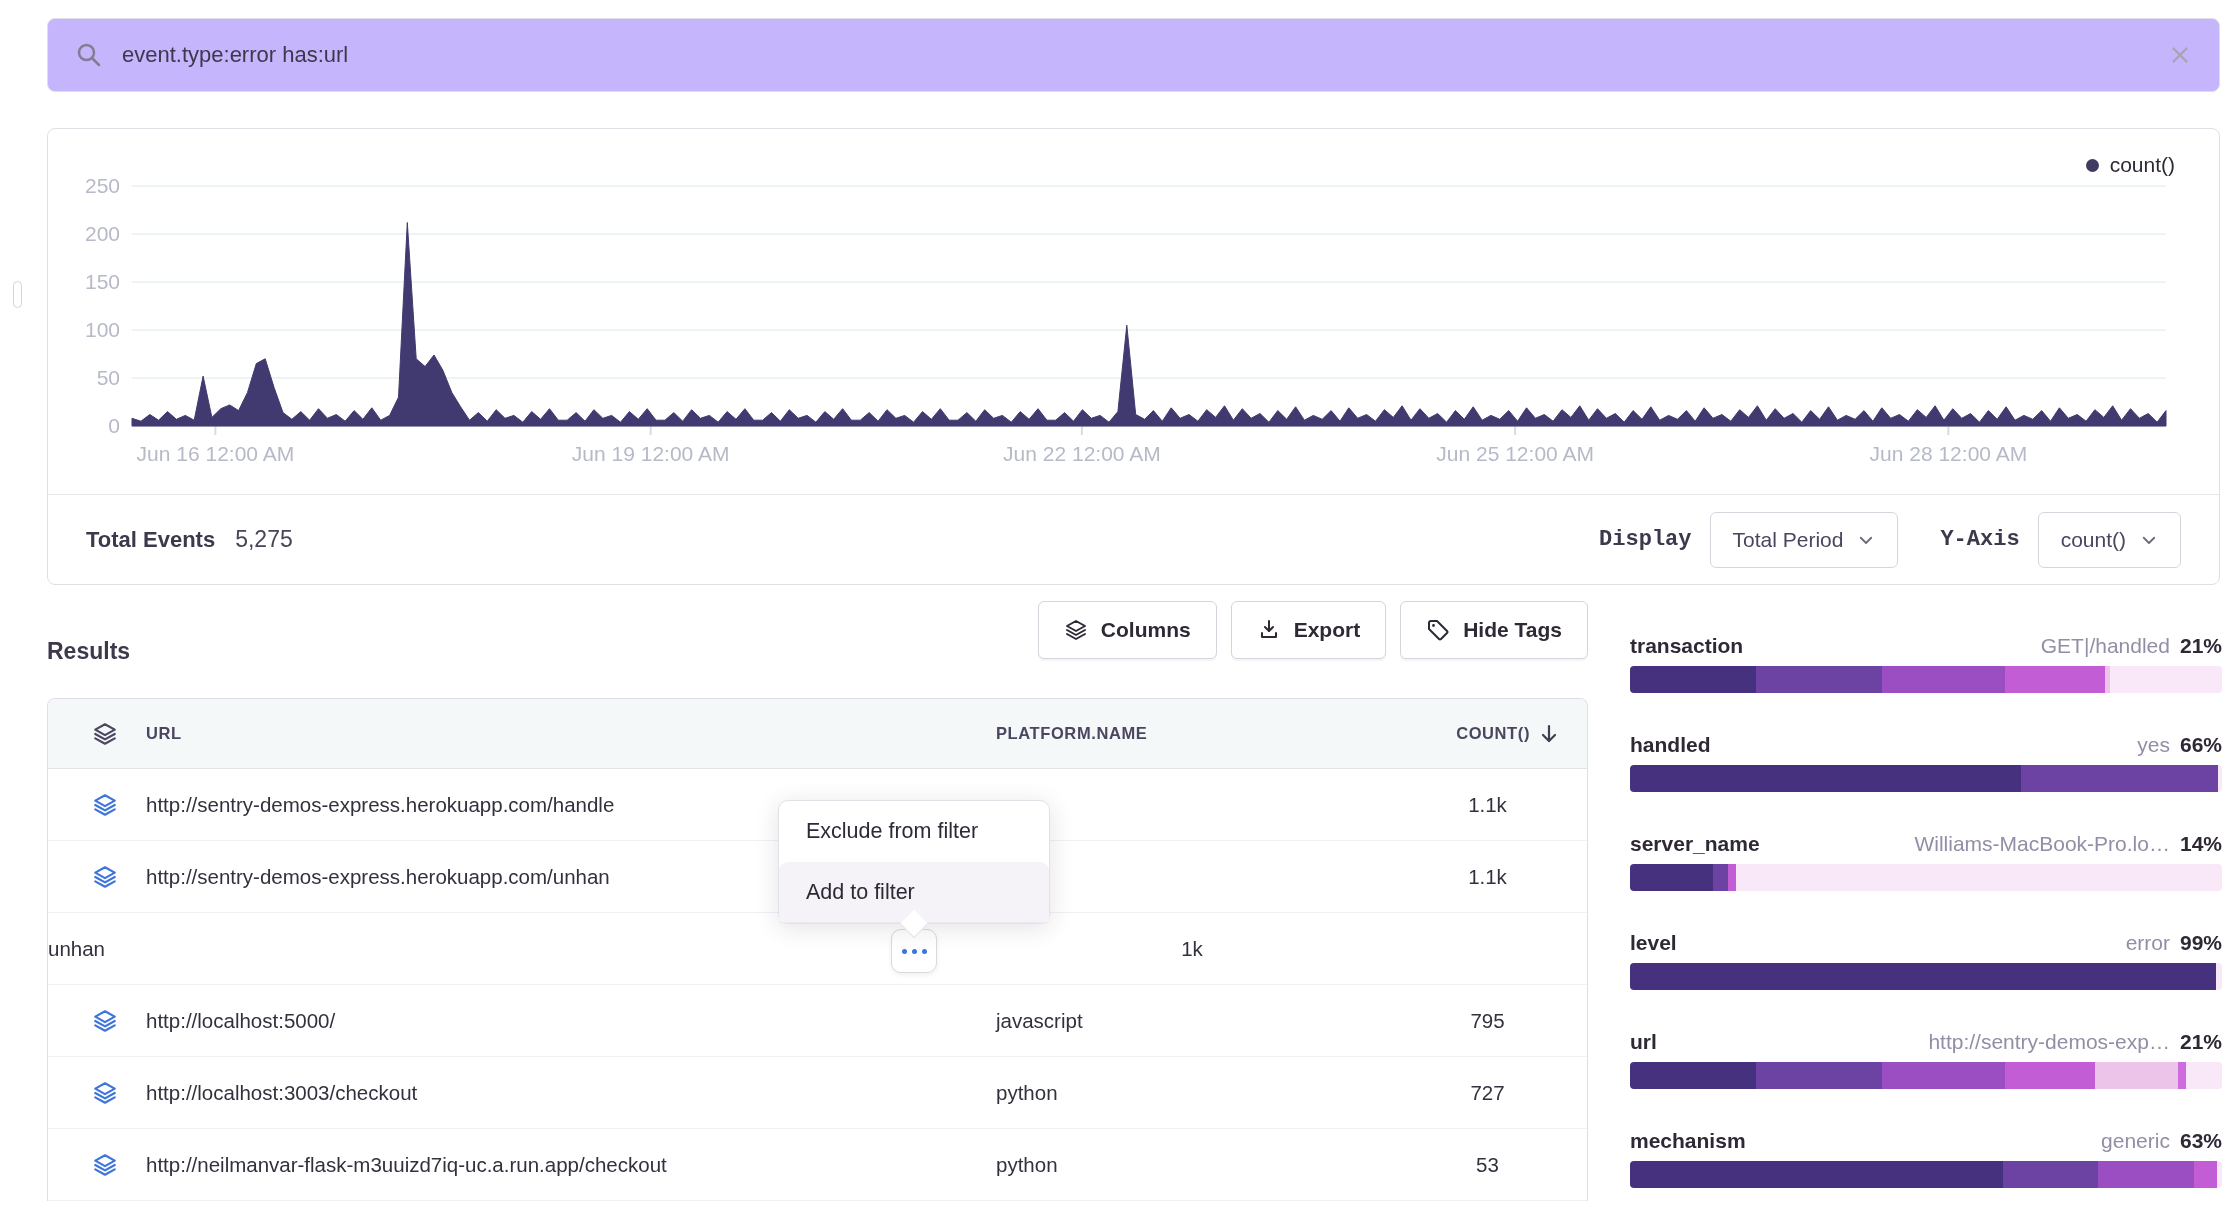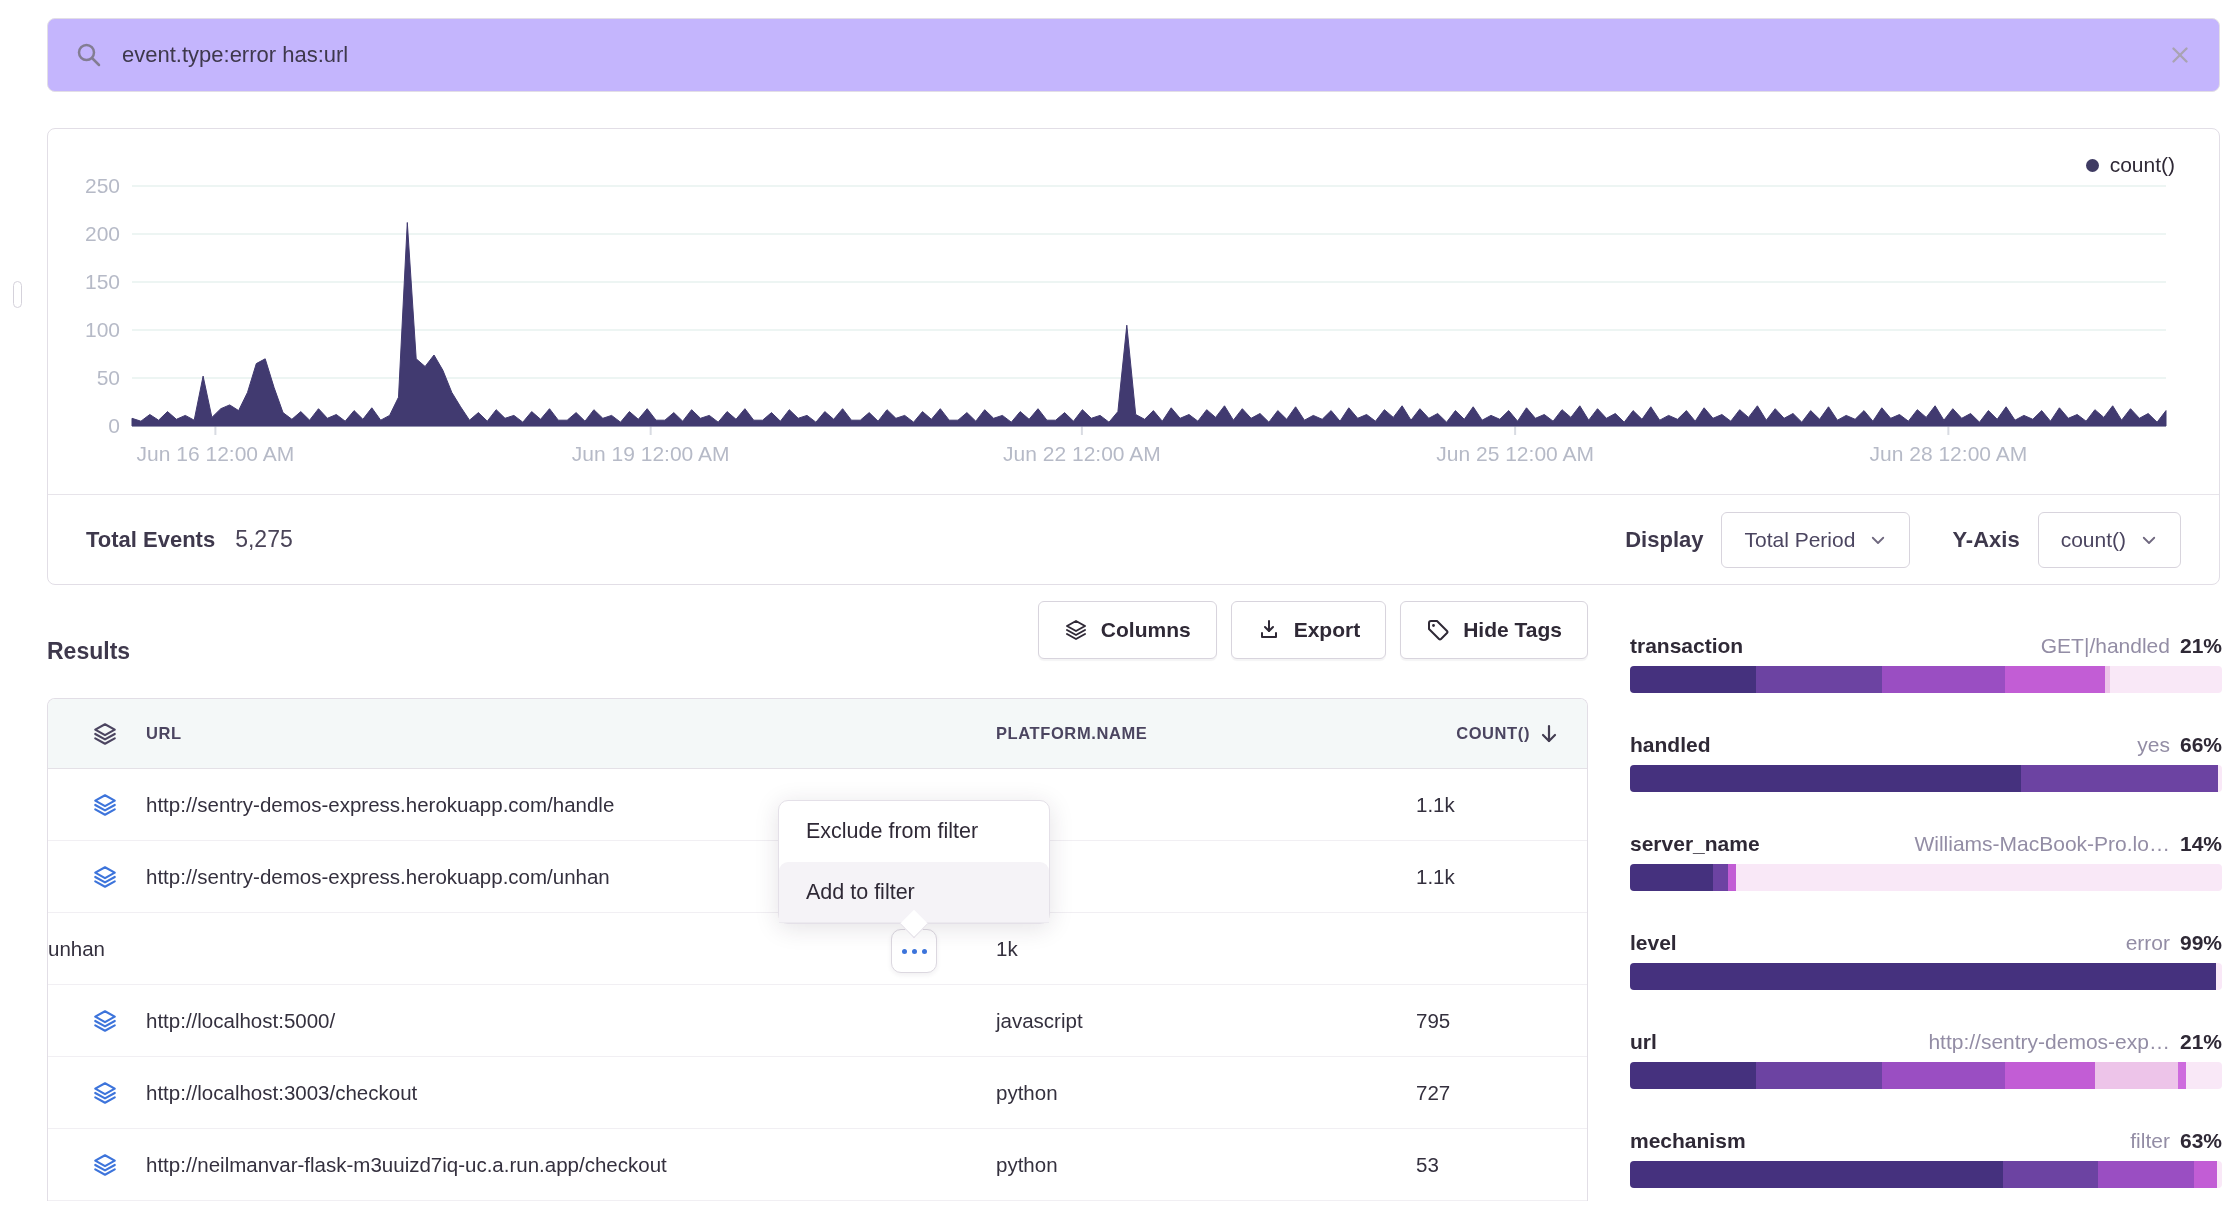--- a/index.html
+++ b/index.html
@@ -20,21 +20,21 @@
   .chart-svg { position:absolute; left:0; top:0; width:2170px; height:345px; }
   .legend { position:absolute; top:24px; right:44px; display:flex; align-items:center;
     gap:11px; font-size:21px; color:#2F2936; z-index:2; }
   .legend-dot { width:13px; height:13px; border-radius:50%; background:#3F3B63; }
   .chart-footer { position:absolute; left:0; right:0; top:365px; bottom:0;
     border-top:1.5px solid #E7E4EA; display:flex; align-items:center; padding:0 38px; }
   .footer-left { display:flex; align-items:baseline; gap:20px; }
   .total-label { font-size:22px; font-weight:700; color:#3E384C; }
   .total-value { font-size:23px; color:#4A4458; }
   .footer-right { margin-left:auto; display:flex; align-items:center; gap:18px; }
-  .ctl-label { font-size:22px; font-weight:700; color:#3E384C; }
+  .ctl-label { font-size:22px; font-weight:700; color:#3E384C;font-family:Liberation Mono, monospace; }
   .select-btn { display:flex; align-items:center; gap:14px; border:1.5px solid #D8D4DD;
     border-radius:6px; height:56px; padding:0 22px; font-size:21px; color:#4B4560;
     background:#fff; cursor:pointer; }
   .yaxis-group { margin-left:24px; display:flex; align-items:center; gap:18px; }
 
   
   .results-title { position:absolute; left:47px; top:638px; font-size:23px;
     font-weight:700; color:#3E384C; }
   .toolbar { position:absolute; top:601px; left:47px; width:1541px; display:flex;
     justify-content:flex-end; gap:14px; }
@@ -49,21 +49,21 @@
     align-items:center; background:#F4F8F8; border-bottom:1.5px solid #E4E1E7;
     border-radius:7px 7px 0 0; font-size:16.5px; font-weight:700; letter-spacing:0.6px;
     color:#4B4560; }
   .th-url { display:flex; align-items:center; gap:28px; padding-left:44px; }
   .th-count { display:flex; justify-content:flex-end; align-items:center; gap:9px;
     padding-right:28px; }
   .trow { display:grid; grid-template-columns:948px 420px 1fr; height:72px;
     align-items:center; border-bottom:1.5px solid #F1EFF3; font-size:20.5px; color:#34303E; }
   .cell-url { display:flex; align-items:center; gap:28px; padding-left:44px;
     white-space:nowrap; overflow:hidden; }
-  .cell-count { text-align:left; padding-right:28px; }
+  .cell-count { text-align:center; padding-right:28px; }
 
   
   .popup { position:absolute; left:778px; top:800px; width:272px; background:#fff;
     border:1.5px solid #E4E0E8; border-radius:10px;
     box-shadow:0 4px 24px rgba(43,34,51,0.13); z-index:6; }
   .popup-item { height:61px; display:flex; align-items:center; padding:0 27px;
     font-size:21.5px; color:#2F2936; cursor:pointer; }
   .popup-item.first { background:#F5F3F7; border-radius:9px 9px 0 0;
     border-bottom:1.5px solid #ECEAEF; }
   .popup-caret { position:absolute; left:50%; bottom:-11px; width:20px; height:20px;
@@ -372,21 +372,21 @@
           <div class="tag-seg" style="width: 15.3%; background: rgb(194, 93, 213);"></div>
           <div class="tag-seg" style="width: 13.9%; background: rgb(237, 196, 233);"></div>
           <div class="tag-seg" style="width: 1.5%; background: rgb(206, 107, 222);"></div>
           <div class="tag-seg" style="width: 6%; background: rgb(249, 232, 247);"></div>
         </div>
   </div>
 
   <div class="tag-group">
     <div class="tag-head">
       <span class="tag-name">mechanism</span>
-      <span class="tag-value">filter</span>
+      <span class="tag-value">generic</span>
       <span class="tag-pct">63%</span>
     </div>
     <div class="tag-bar">
           <div class="tag-seg" style="width: 63%; background: rgb(69, 49, 126);"></div>
           <div class="tag-seg" style="width: 16%; background: rgb(108, 67, 162);"></div>
           <div class="tag-seg" style="width: 16.3%; background: rgb(154, 78, 194);"></div>
           <div class="tag-seg" style="width: 3.9%; background: rgb(194, 93, 213);"></div>
           <div class="tag-seg" style="width: 0.8%; background: rgb(249, 232, 247);"></div>
         </div>
   </div>

